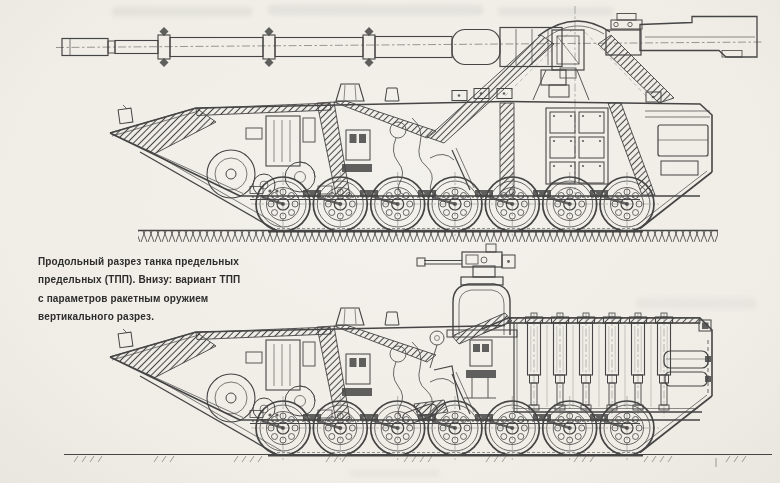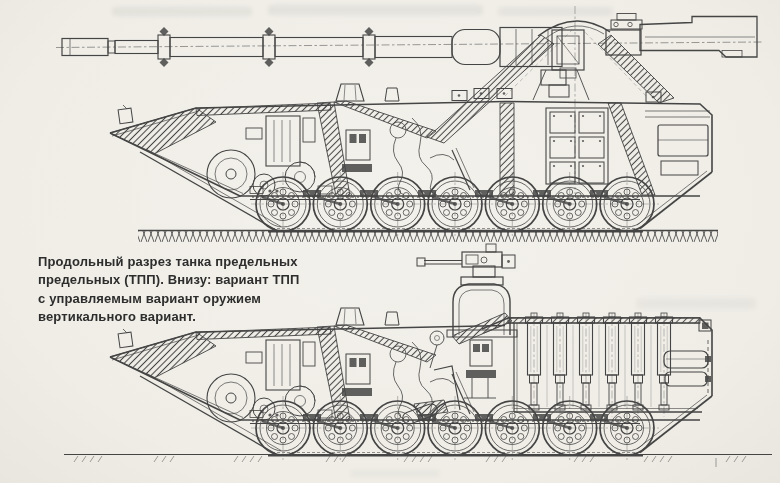--- a/index.html
+++ b/index.html
@@ -12,21 +12,21 @@
   }
   .art{position:absolute;left:0;top:0;}
   .ln{fill:none;stroke:var(--ink,#454545);stroke-linecap:butt;stroke-linejoin:miter;}
   .fl{fill:var(--ink,#454545);stroke:none;opacity:.85;}
   .hz{fill:url(#h1);stroke:var(--ink,#454545);stroke-width:.9;}
   .pat{stroke:var(--ink,#454545);}
   .dashc{stroke-dasharray:8 2.5 2.5 2.5;}
   .dash2{stroke-dasharray:4 3;}
   .caption{
     position:absolute;left:38px;top:253px;width:334px;
-    font-weight:bold;font-size:13px;line-height:18.4px;
+    font-weight:bold;font-size:10px;line-height:18.4px;
     color:var(--text,#2d2d2d);letter-spacing:.15px;
   }
   .ghost{position:absolute;background:#6a6a6a;border-radius:3px;filter:blur(2px);}
 </style>
 </head>
 <body>
 
 <div class="page">
 
   <svg class="art" width="780" height="483" viewBox="0 0 780 483">
@@ -353,22 +353,22 @@
           <path d="M730,456 l-4,6 M738,456 l-4,6 M746,456 l-4,6"></path>
           <line x1="716" y1="458" x2="716" y2="467"></line>
         </g>
       </g>
     </g>
   </svg>
 
   <div class="caption">
     <div>Продольный разрез танка предельных</div>
     <div>предельных (ТПП). Внизу: вариант ТПП</div>
-    <div>с управляемым вариант оружием</div>
-    <div>вертикального вариант.</div>
+    <div>с параметров ракетным оружием</div>
+    <div>вертикального разрез.</div>
   </div>
 
   <div class="ghost" style="left:112px;top:7px;width:140px;height:9px;opacity:.09;"></div>
   <div class="ghost" style="left:268px;top:5px;width:215px;height:10px;opacity:.09;"></div>
   <div class="ghost" style="left:498px;top:7px;width:115px;height:9px;opacity:.08;"></div>
   <div class="ghost" style="left:636px;top:298px;width:120px;height:11px;opacity:.06;"></div>
   <div class="ghost" style="left:350px;top:470px;width:90px;height:7px;opacity:.05;"></div>
 
 </div>
 

